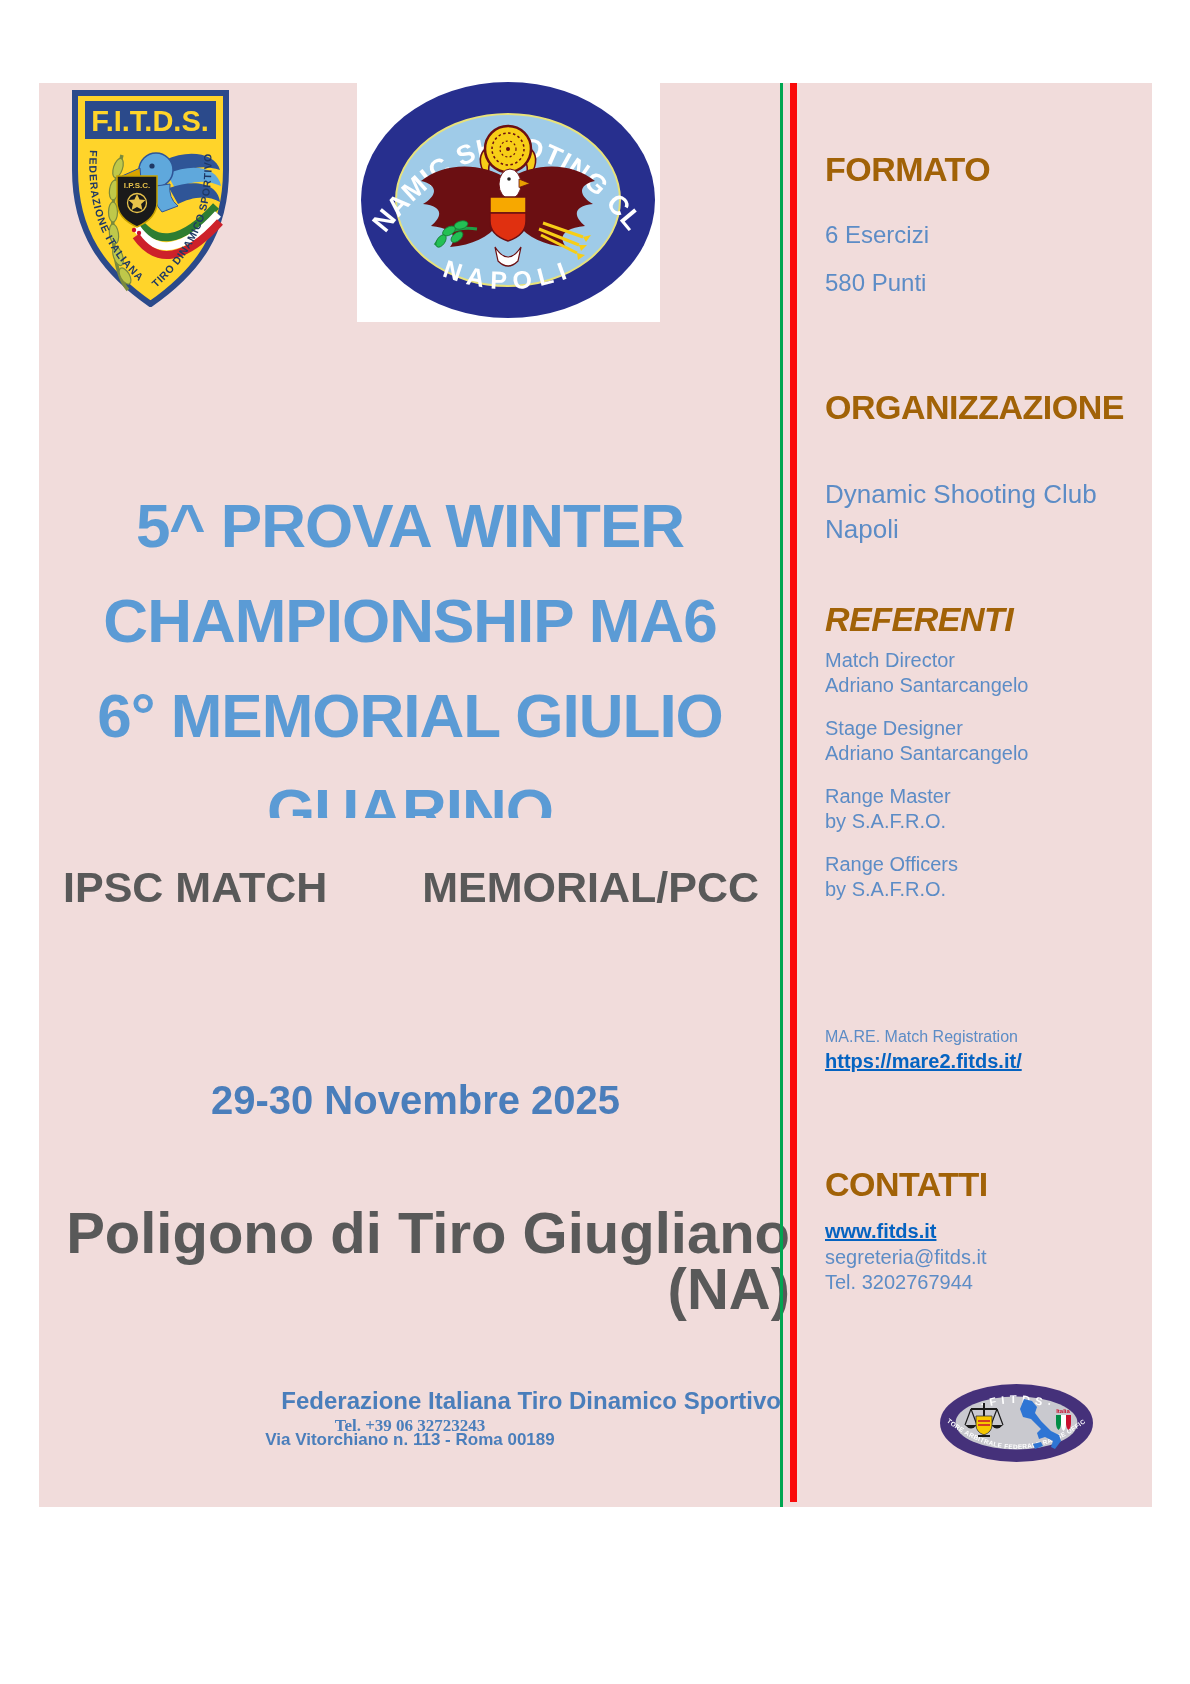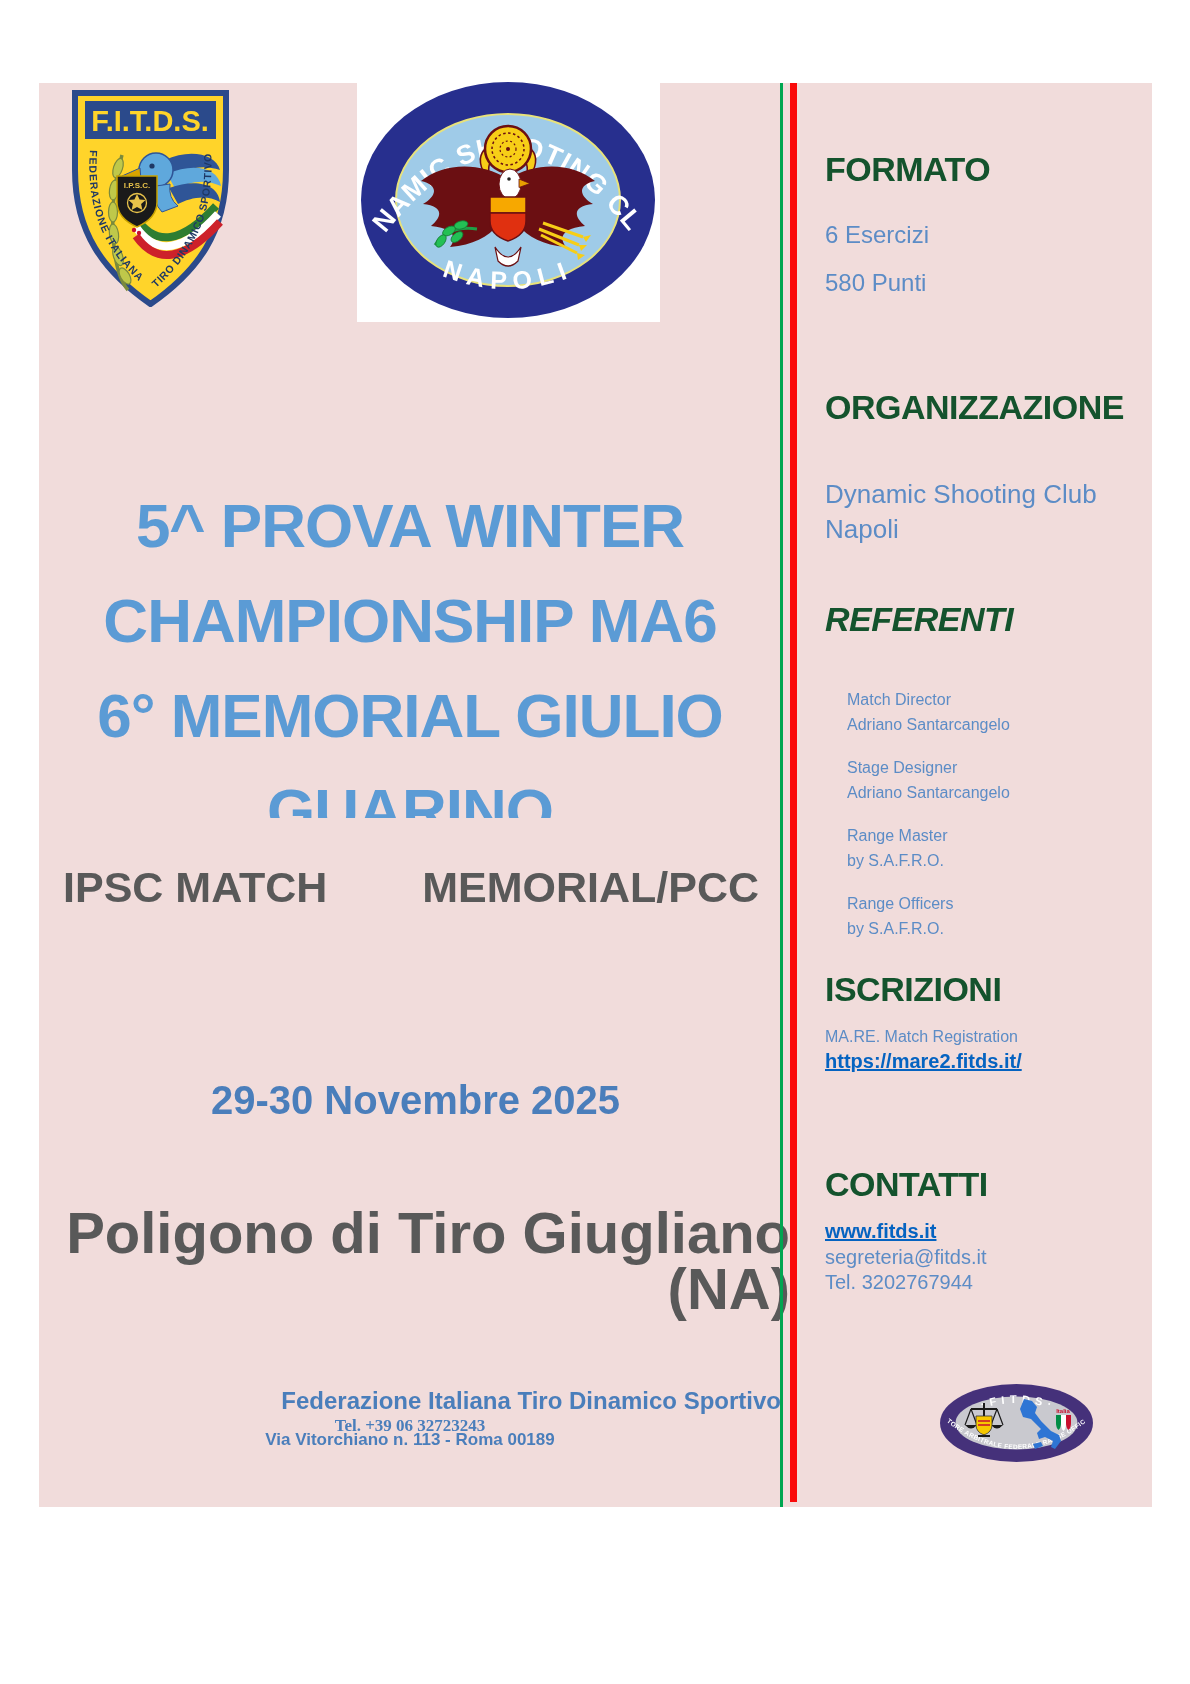--- a/index.html
+++ b/index.html
@@ -43,28 +43,28 @@
   }
   .addr-line { top:1346px; }
   .tel-line  { top:1332px;font-family:Liberation Serif, serif; }
 
   
   .stripe-green { left:741px; top:0; width:3px; height:100%; background:#00A651; }
   .stripe-red   { left:751px; top:0; width:7px; height:1419px; background:#FA0A0A; }
 
   
   .sb { left:786px; width:330px; }
-  .sb-heading { color:#14532d; font-weight:bold; font-size:34px; line-height:40px; letter-spacing:-0.5px; }
+  .sb-heading { color:#a16207; font-weight:bold; font-size:34px; line-height:40px; letter-spacing:-0.5px; }
   .sb-body    { color:#5C8CC6; }
   .h-formato { top:152px; } 
   .formato-items { top:128px; font-size:24px; line-height:48px; }
   .h-org { top:304px; }
   .org-lines { top:394px; font-size:26px; line-height:35px; }
   .h-ref { top:516px;font-style:italic; }
-  .ref-groups { top:604px; font-size:16px; line-height:25px;margin-left:22px; }
+  .ref-groups { top:565px; font-size:20px; line-height:25px; }
   .ref-group { margin-bottom:18px; }
   .h-isc { top:886px; }
   .isc-text { top:941px; font-size:16px; line-height:25px; }
   .isc-link { top:966px; font-size:20px; line-height:25px; }
   .h-con { top:1081px; }
   .con-site { top:1136px; font-size:20px; line-height:25px; }
   .con-mail { top:1162px; font-size:20px; line-height:25px; }
   .con-tel  { top:1187px; font-size:20px; line-height:25px; }
   .h-formato { top:66px; }
   a.link { color:#0563C1; text-decoration:underline; font-weight:bold; }
@@ -232,21 +232,20 @@
     <div class="ref-group">
       <div>Range Master</div>
       <div>by S.A.F.R.O.</div>
     </div>
     <div class="ref-group">
       <div>Range Officers</div>
       <div>by S.A.F.R.O.</div>
     </div>
   </div>
 
-  <div class="abs sb sb-heading h-isc">ISCRIZIONI</div>
   <div class="abs sb sb-body isc-text">MA.RE. Match Registration</div>
   <div class="abs sb isc-link">
     <a class="link" href="#">https://mare2.fitds.it/</a>
   </div>
 
   <div class="abs sb sb-heading h-con">CONTATTI</div>
   <div class="abs sb con-site">
     <a class="link" href="#">www.fitds.it</a>
   </div>
   <div class="abs sb sb-body con-mail">segreteria@fitds.it</div>

